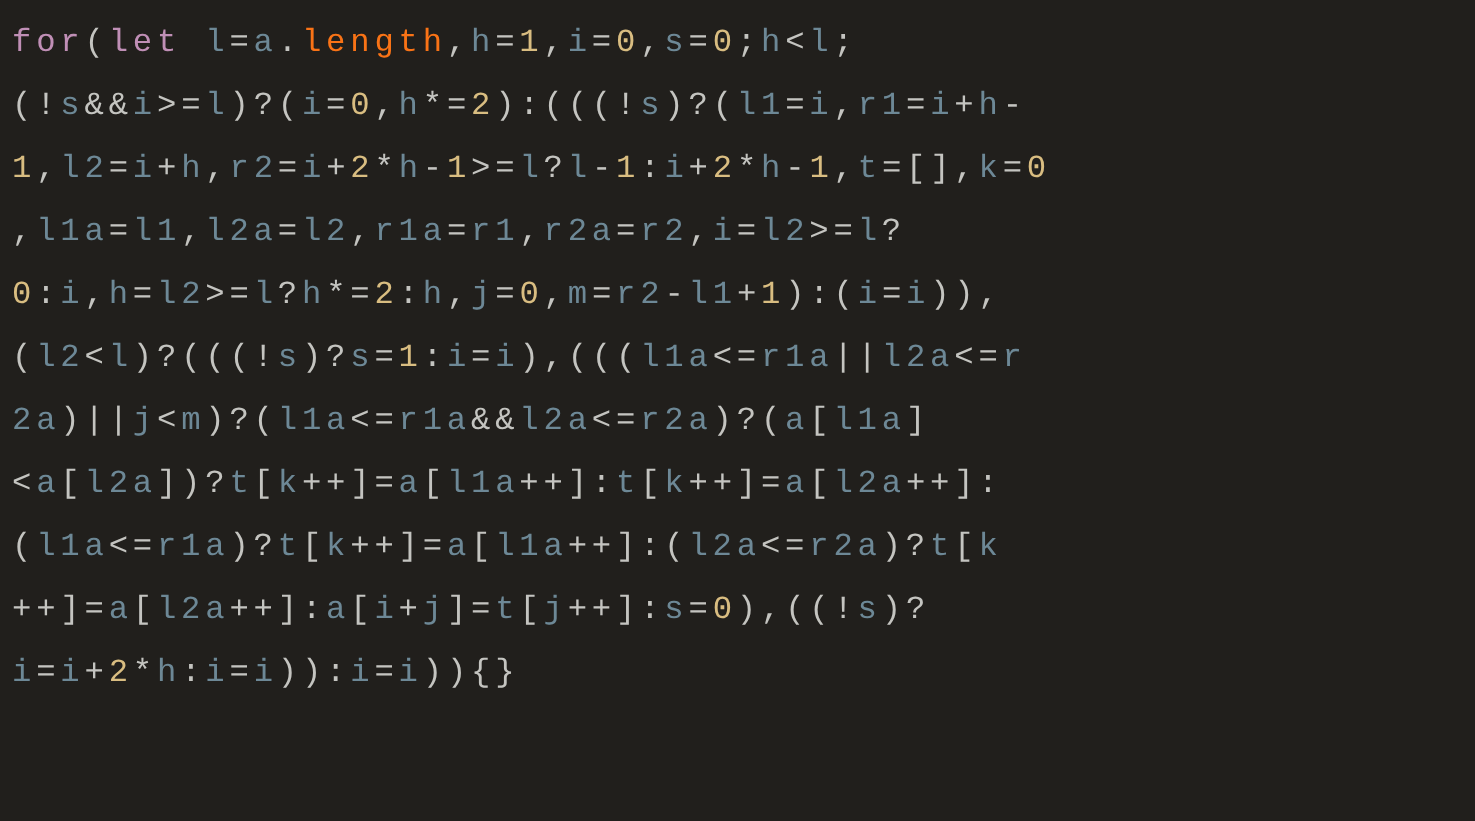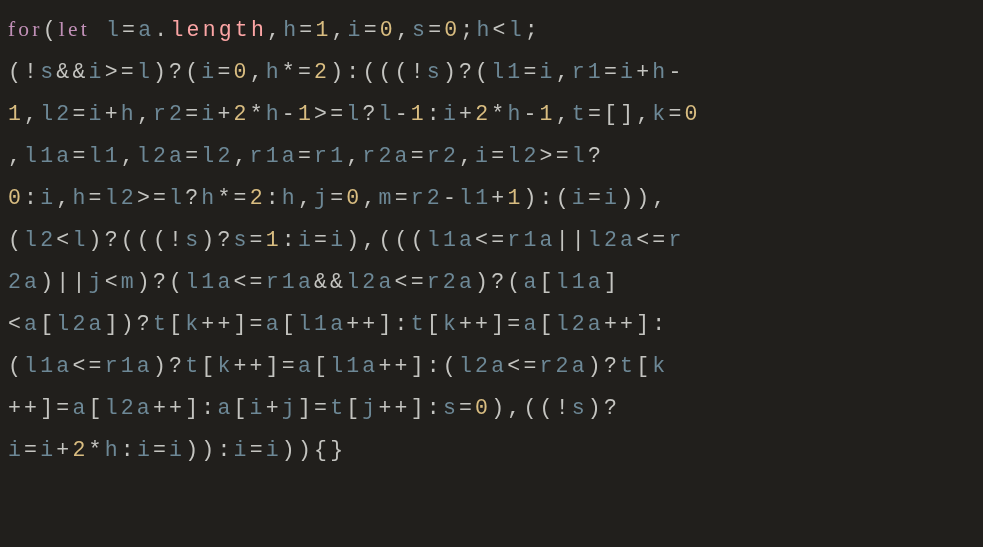--- a/index.html
+++ b/index.html
@@ -9,25 +9,25 @@
       height: 547px;
       font-family: 'Courier New', Consolas, Monaco, monospace;
       font-size: 21.5px;
       line-height: 42px;
       letter-spacing: 3.2px;
       padding: 8px 8px;
       overflow: hidden;
       font-weight: normal;
     }
     .code { white-space: pre-wrap; word-break: break-all; }
-    .kw   { color: #c08fb6; font-family: Liberation Serif, serif; }  
+    .kw   { color: #c08fb6; }  
     .id   { color: #6d8896; }  
     .op   { color: #c4c4c0; }  
     .num  { color: #d9bd81; }  
-    .prop { color: #fca5a5; margin-top: 29px; }  
+    .prop { color: #f97316; margin-top: 29px; }  
   </style>
 </head>
 <body>
 
 <div class="code"><span class="kw">for</span><span class="op">(</span><span class="kw">let</span><span class="op"> </span><span class="id">l</span><span class="op">=</span><span class="id">a</span><span class="op">.</span><span class="prop">length</span><span class="op">,</span><span class="id">h</span><span class="op">=</span><span class="num">1</span><span class="op">,</span><span class="id">i</span><span class="op">=</span><span class="num">0</span><span class="op">,</span><span class="id">s</span><span class="op">=</span><span class="num">0</span><span class="op">;</span><span class="id">h</span><span class="op">&lt;</span><span class="id">l</span><span class="op">;
 </span><span class="op">(!</span><span class="id">s</span><span class="op">&amp;&amp;</span><span class="id">i</span><span class="op">&gt;=</span><span class="id">l</span><span class="op">)?(</span><span class="id">i</span><span class="op">=</span><span class="num">0</span><span class="op">,</span><span class="id">h</span><span class="op">*=</span><span class="num">2</span><span class="op">):(((!</span><span class="id">s</span><span class="op">)?(</span><span class="id">l1</span><span class="op">=</span><span class="id">i</span><span class="op">,</span><span class="id">r1</span><span class="op">=</span><span class="id">i</span><span class="op">+</span><span class="id">h</span><span class="op">-
 </span><span class="num">1</span><span class="op">,</span><span class="id">l2</span><span class="op">=</span><span class="id">i</span><span class="op">+</span><span class="id">h</span><span class="op">,</span><span class="id">r2</span><span class="op">=</span><span class="id">i</span><span class="op">+</span><span class="num">2</span><span class="op">*</span><span class="id">h</span><span class="op">-</span><span class="num">1</span><span class="op">&gt;=</span><span class="id">l</span><span class="op">?</span><span class="id">l</span><span class="op">-</span><span class="num">1</span><span class="op">:</span><span class="id">i</span><span class="op">+</span><span class="num">2</span><span class="op">*</span><span class="id">h</span><span class="op">-</span><span class="num">1</span><span class="op">,</span><span class="id">t</span><span class="op">=[],</span><span class="id">k</span><span class="op">=</span><span class="num">0</span><span class="op">
 </span><span class="op">,</span><span class="id">l1a</span><span class="op">=</span><span class="id">l1</span><span class="op">,</span><span class="id">l2a</span><span class="op">=</span><span class="id">l2</span><span class="op">,</span><span class="id">r1a</span><span class="op">=</span><span class="id">r1</span><span class="op">,</span><span class="id">r2a</span><span class="op">=</span><span class="id">r2</span><span class="op">,</span><span class="id">i</span><span class="op">=</span><span class="id">l2</span><span class="op">&gt;=</span><span class="id">l</span><span class="op">?
 </span><span class="num">0</span><span class="op">:</span><span class="id">i</span><span class="op">,</span><span class="id">h</span><span class="op">=</span><span class="id">l2</span><span class="op">&gt;=</span><span class="id">l</span><span class="op">?</span><span class="id">h</span><span class="op">*=</span><span class="num">2</span><span class="op">:</span><span class="id">h</span><span class="op">,</span><span class="id">j</span><span class="op">=</span><span class="num">0</span><span class="op">,</span><span class="id">m</span><span class="op">=</span><span class="id">r2</span><span class="op">-</span><span class="id">l1</span><span class="op">+</span><span class="num">1</span><span class="op">):(</span><span class="id">i</span><span class="op">=</span><span class="id">i</span><span class="op">)),
 </span><span class="op">(</span><span class="id">l2</span><span class="op">&lt;</span><span class="id">l</span><span class="op">)?(((!</span><span class="id">s</span><span class="op">)?</span><span class="id">s</span><span class="op">=</span><span class="num">1</span><span class="op">:</span><span class="id">i</span><span class="op">=</span><span class="id">i</span><span class="op">),(((</span><span class="id">l1a</span><span class="op">&lt;=</span><span class="id">r1a</span><span class="op">||</span><span class="id">l2a</span><span class="op">&lt;=</span><span class="id">r

